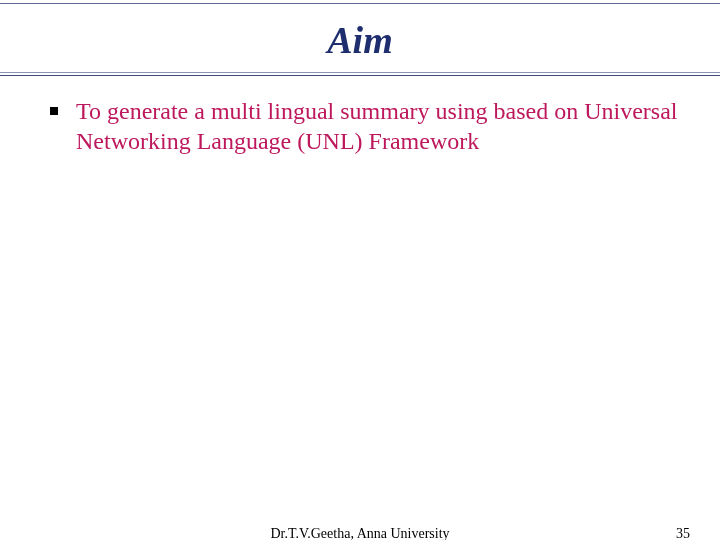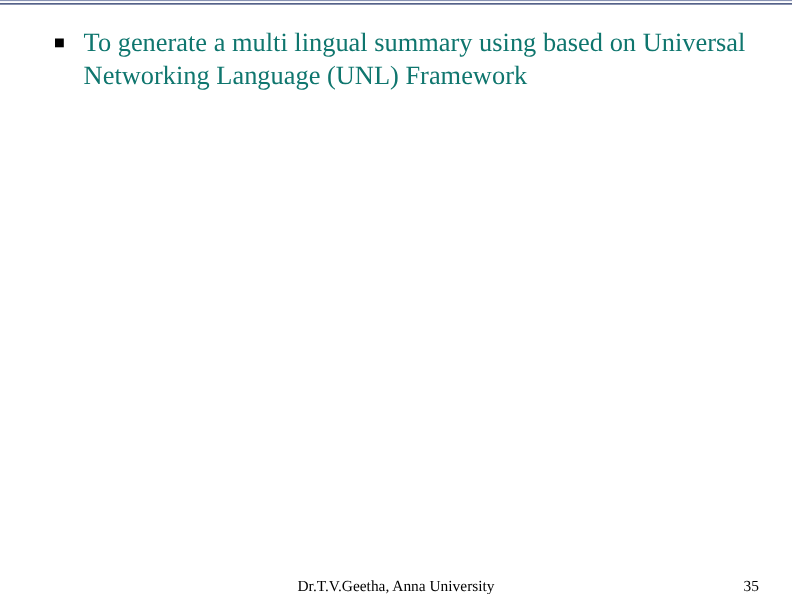--- a/index.html
+++ b/index.html
@@ -60,21 +60,21 @@
   .bullet {
     width: 8px;
     height: 8px;
     background: #000;
     margin-top: 11px;
     margin-right: 18px;
     flex-shrink: 0;
   }
   .bullet-text {
     font-size: 24px;
-    color: #0f766e;
+    color: #be185d;
     line-height: 1.25;
   }
   .footer {
     position: absolute;
     bottom: 14px;
     left: 0;
     width: 100%;
     font-size: 14px;
     color: #000;
     font-family: "Times New Roman", Times, serif;
@@ -89,20 +89,21 @@
     position: absolute;
     right: 30px;
   }
 </style>
 </head>
 <body>
 
 <div class="slide">
   <div class="top-rule"></div>
 
+  <h1 class="title">Aim</h1>
 
   <div class="title-rule-wrap">
     <div class="title-rule-1"></div>
     <div class="title-rule-2"></div>
   </div>
 
   <div class="content">
     <div class="bullet-row">
       <div class="bullet"></div>
       <div class="bullet-text">To generate a multi lingual summary using based on Universal Networking Language (UNL) Framework</div>

